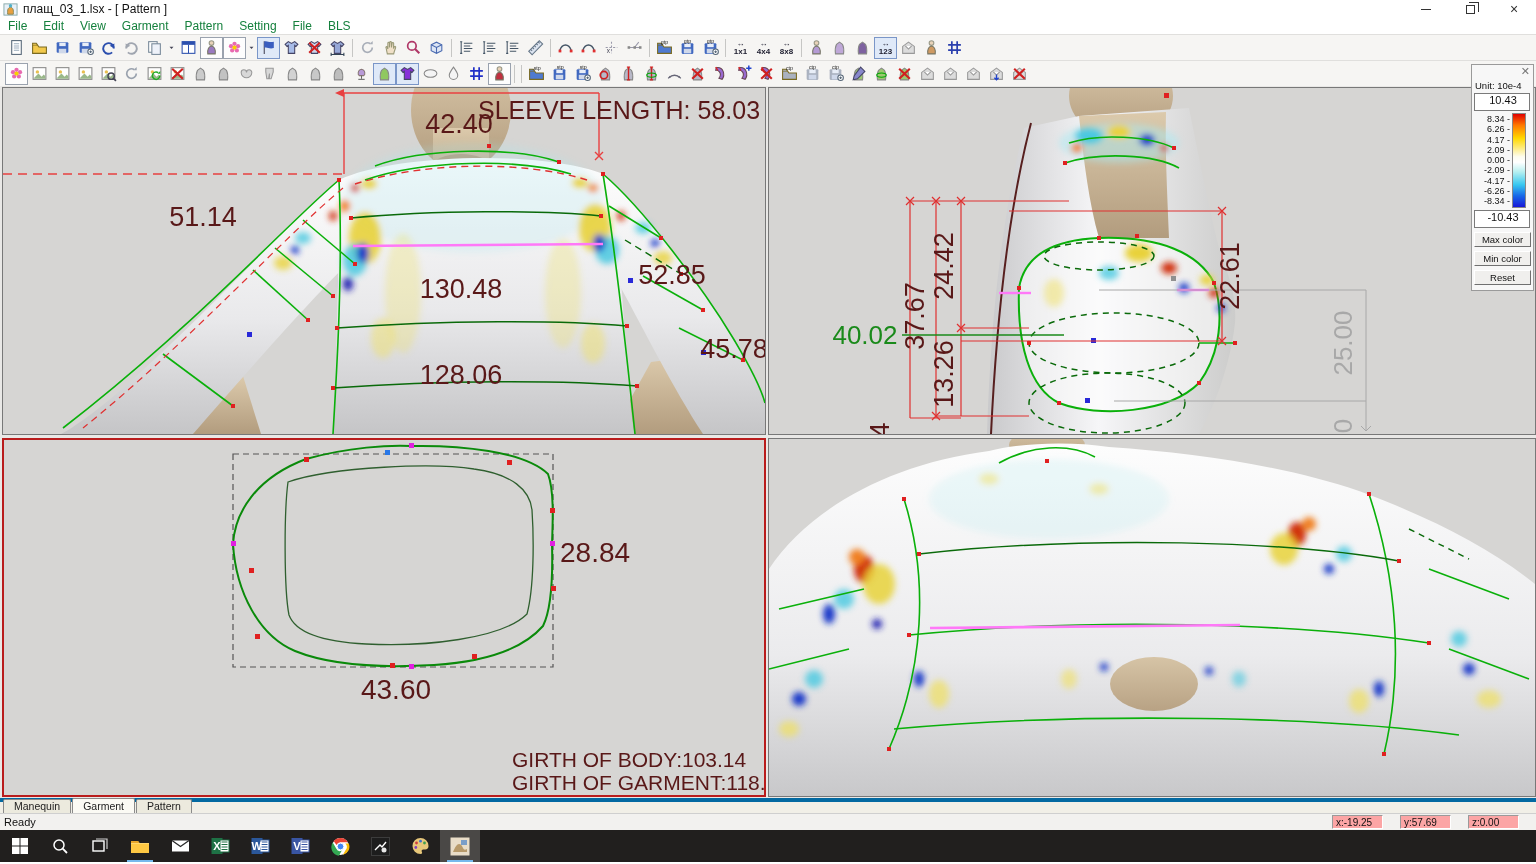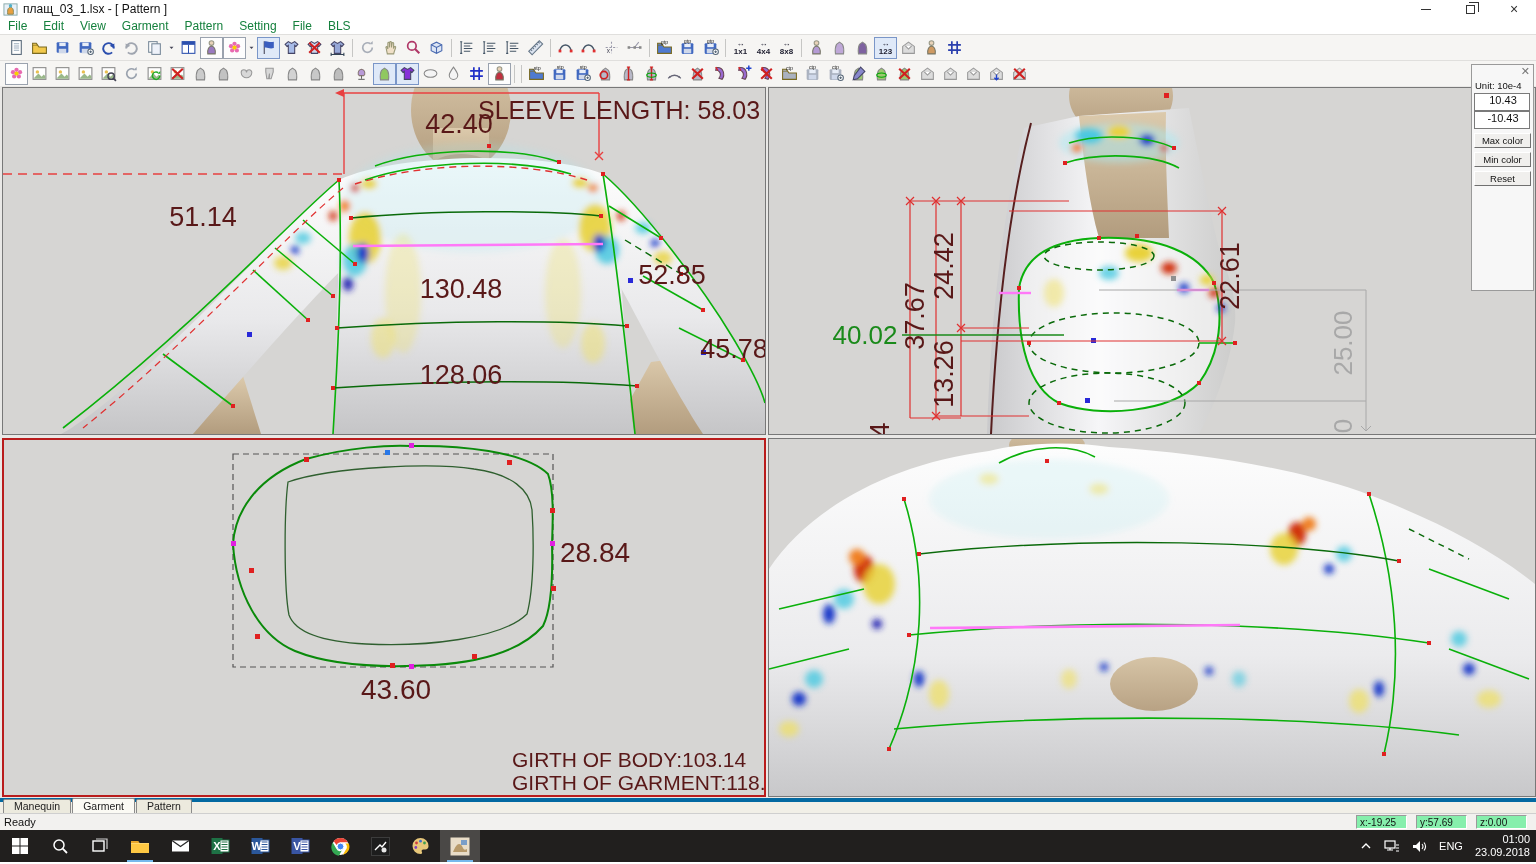--- a/index.html
+++ b/index.html
@@ -71,22 +71,22 @@
     padding-left:3px; font-size:10.5px; border-top:4px solid #0369a1; }
   .tab { padding:0 10px 1px 10px; border:1px solid #8a8a8a; border-bottom:none;
     background:#eceade; margin-right:1px; height:14px; display:flex; align-items:center;
     border-radius:2px 2px 0 0; color:#222; }
   .tab.active { background:#fbfaf4; height:15px; }
 
   
   .statusbar { height:17px; background:#f2f1ef; display:flex; align-items:center;
     font-size:11px; color:#111; border-top:1px solid #cfcfcf; padding-left:4px; }
   .sb-spacer { flex:1; }
-  .sb-box { width:51px; height:14px; margin-right:9px; padding-left:3px;
-    font-size:10px; line-height:13px; background:#86efac;
+  .sb-box { width:51px; height:14px; margin-right:17px; padding-left:3px;
+    font-size:10px; line-height:13px; background:#fca5a5;
     border:1px solid; border-color:#9a9a9a #fff #fff #9a9a9a; }
 
   
   .taskbar { height:32px; background:#211f1e; display:flex; align-items:stretch;
     color:#fff; }
   .tk-app { width:40px; display:flex; align-items:center; justify-content:center;
     position:relative; }
   .tk-app.active { background:#4a4846; }
   .tk-underline { position:absolute; bottom:0; left:7px; right:7px; height:2px;
     background:#76b9ed; }
@@ -1054,20 +1054,34 @@
   </svg>
   </div>
 </div>
 
 <div class="float-panel">
   <div class="fp-close-row">
       <span class="fp-close">✕</span>
     </div>
   <div class="fp-unit">Unit: 10e-4</div>
   <div class="fp-input">10.43</div>
+  <div class="fp-scale">
+    <div class="fp-labels">
+        <div>8.34 -</div>
+        <div>6.26 -</div>
+        <div>4.17 -</div>
+        <div>2.09 -</div>
+        <div>0.00 -</div>
+        <div>-2.09 -</div>
+        <div>-4.17 -</div>
+        <div>-6.26 -</div>
+        <div>-8.34 -</div>
+      </div>
+    <div class="fp-grad"></div>
+  </div>
   <div class="fp-input">-10.43</div>
   <div class="fp-btn">Max color</div>
   <div class="fp-btn">Min color</div>
   <div class="fp-btn">Reset</div>
 </div>
 
 <div class="tabbar">
     <div class="tab">Manequin</div>
     <div class="tab active">Garment</div>
     <div class="tab">Pattern</div>
@@ -1171,38 +1185,13 @@
       <span class="tk-app active">
         <svg width="20" height="19" viewBox="0 0 20 19">
           <rect x="0.5" y="0.5" width="19" height="18" fill="#e9ddc8"></rect>
           <path d="M3 15c2-5 4-8 6-8s3 2 4 4 2 2 4 1v3z" fill="#b89a6a"></path>
           <rect x="11" y="3" width="6" height="5" fill="#7a9ec8"></rect>
         </svg>
         <span class="tk-underline"></span>
       </span>
     </span>
   <span class="tk-spacer"></span>
-  <span class="tray">
-    <span class="tray-item">
-      <svg width="12" height="12" viewBox="0 0 12 12">
-          <path d="M2 8 L6 4 L10 8" fill="none" stroke="#fff" stroke-width="1.4"></path>
-        </svg>
-    </span>
-    <span class="tray-item">
-      <svg width="16" height="14" viewBox="0 0 16 14">
-          <rect x="1" y="2" width="10" height="7" fill="none" stroke="#fff" stroke-width="1.2"></rect>
-          <path d="M3 11 h6 M6 9 v2" stroke="#fff" stroke-width="1.2"></path>
-          <path d="M12 6 h3 M12 9 h3 M12 12 h3" stroke="#fff" stroke-width="1.2"></path>
-        </svg>
-    </span>
-    <span class="tray-item">
-      <svg width="15" height="13" viewBox="0 0 15 13">
-          <path d="M1 5 h3 L8 1 V12 L4 8 H1 Z" fill="#fff"></path>
-          <path d="M10 4 a4 4 0 0 1 0 5 M12 2.5 a6.5 6.5 0 0 1 0 8" fill="none" stroke="#fff" stroke-width="1.1"></path>
-        </svg>
-    </span>
-    <span class="tray-item">ENG</span>
-    <span class="tray-clock">
-      <div>01:00</div>
-      <div>23.09.2018</div>
-    </span>
-  </span>
 </div>
 
 </body></html>

